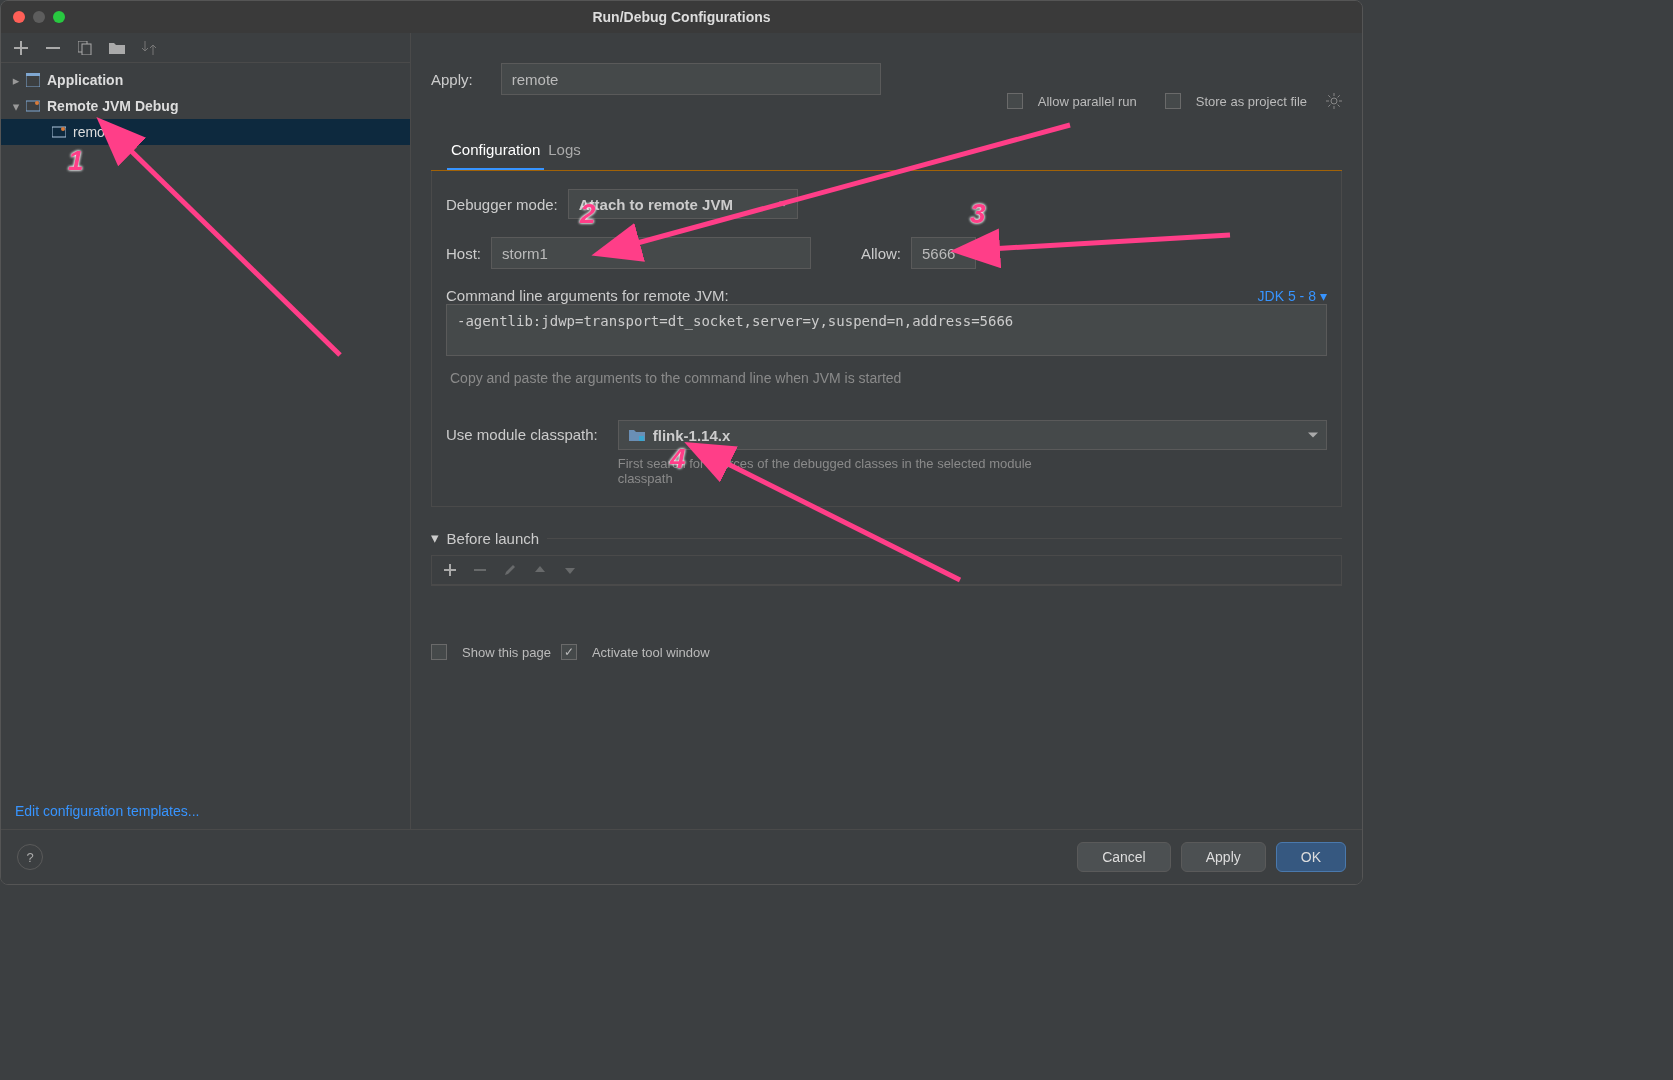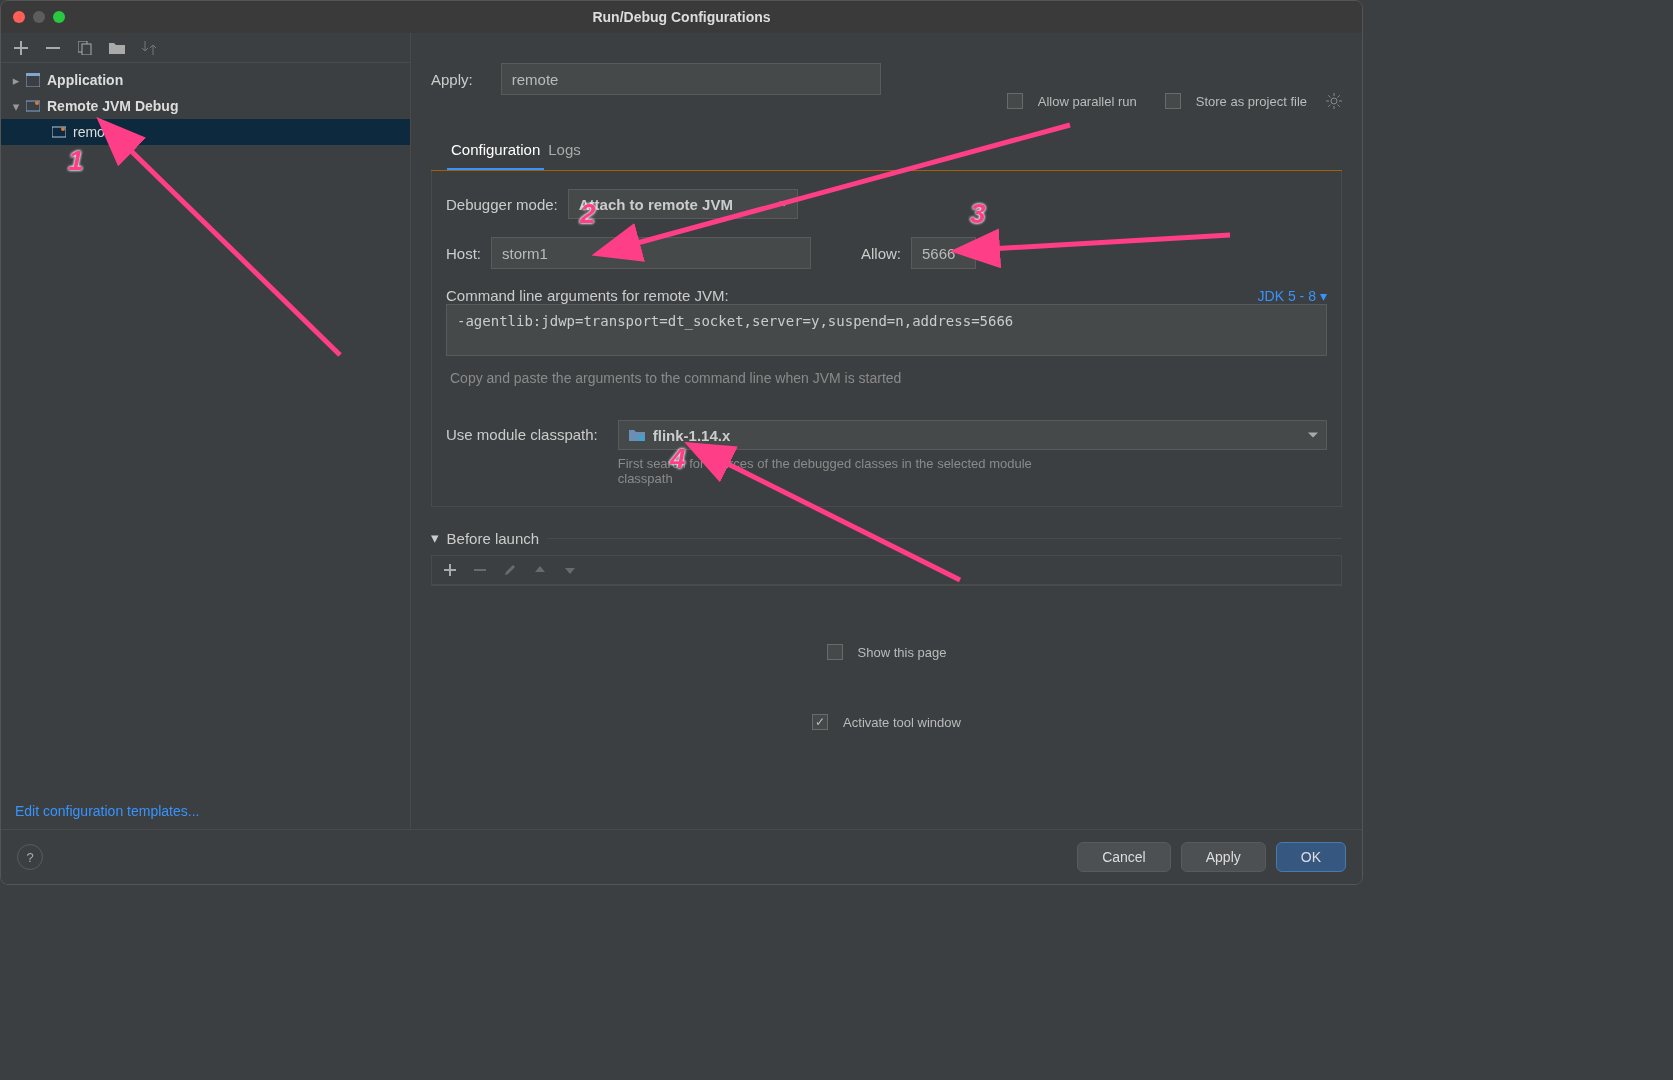--- a/index.html
+++ b/index.html
@@ -208,21 +208,21 @@
   .bl-toolbar {
     display:flex; gap:14px; padding:6px 10px;
     border-bottom:1px solid #4a4a4a;
   }
   .bl-body {
     height:100px;
     display:flex; align-items:center; justify-content:center;
     color:#8a8a8a; font-size:15px;
   }
   .bottom-row {
-    display:flex; align-items:center; gap:10px; margin-top:14px;flex-direction:column;
+    display:flex; align-items:center; gap:10px; margin-top:14px;
   }
   .footer {
     border-top:1px solid #4a4a4a;
     padding:12px 16px;
     display:flex;
     align-items:center;
     justify-content:space-between;
     background:#3c3f41;
   }
   .help-btn {

